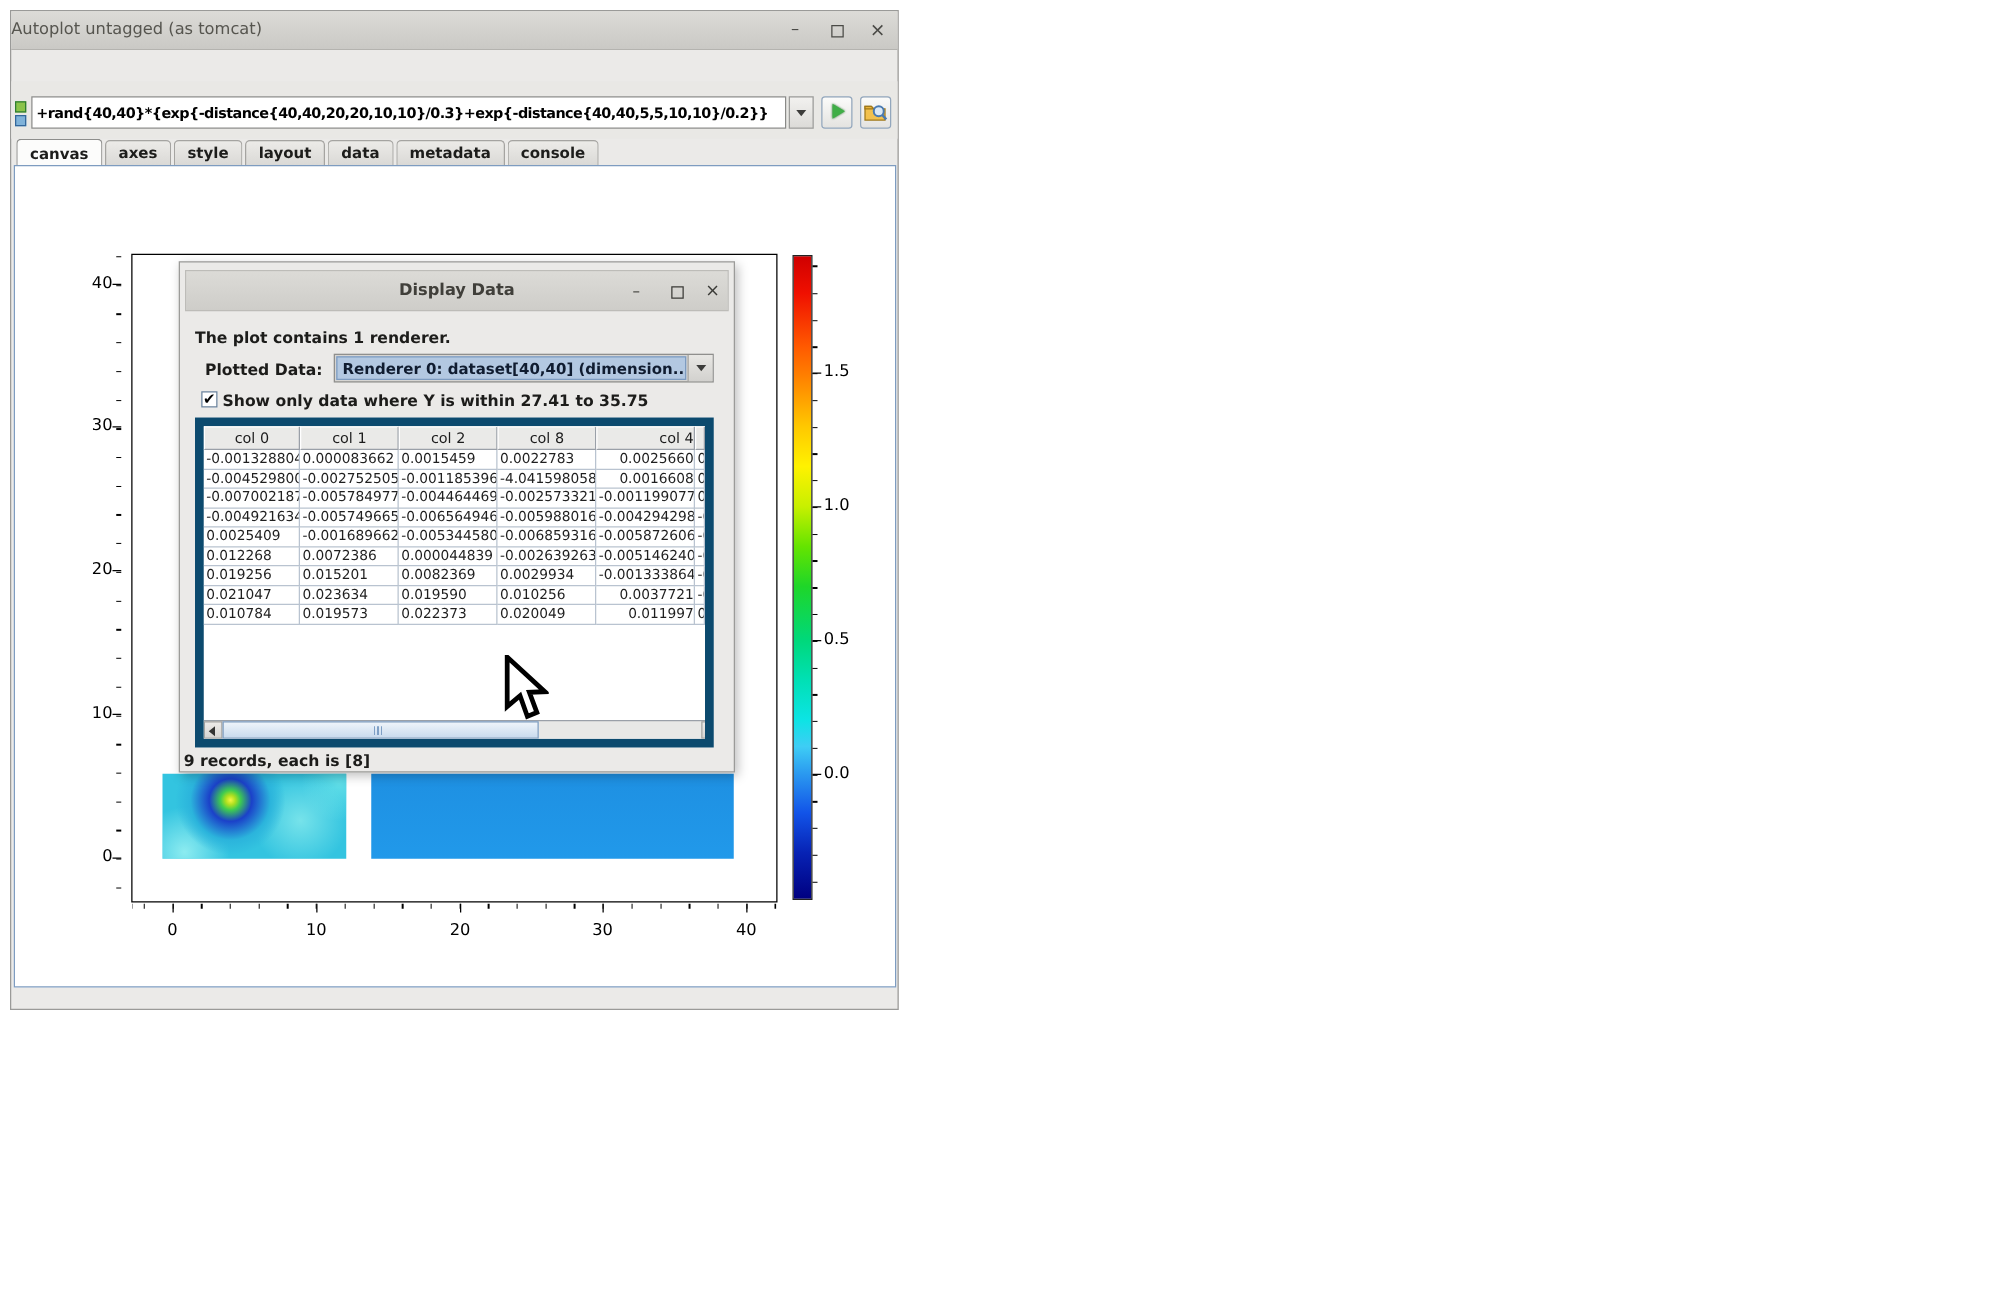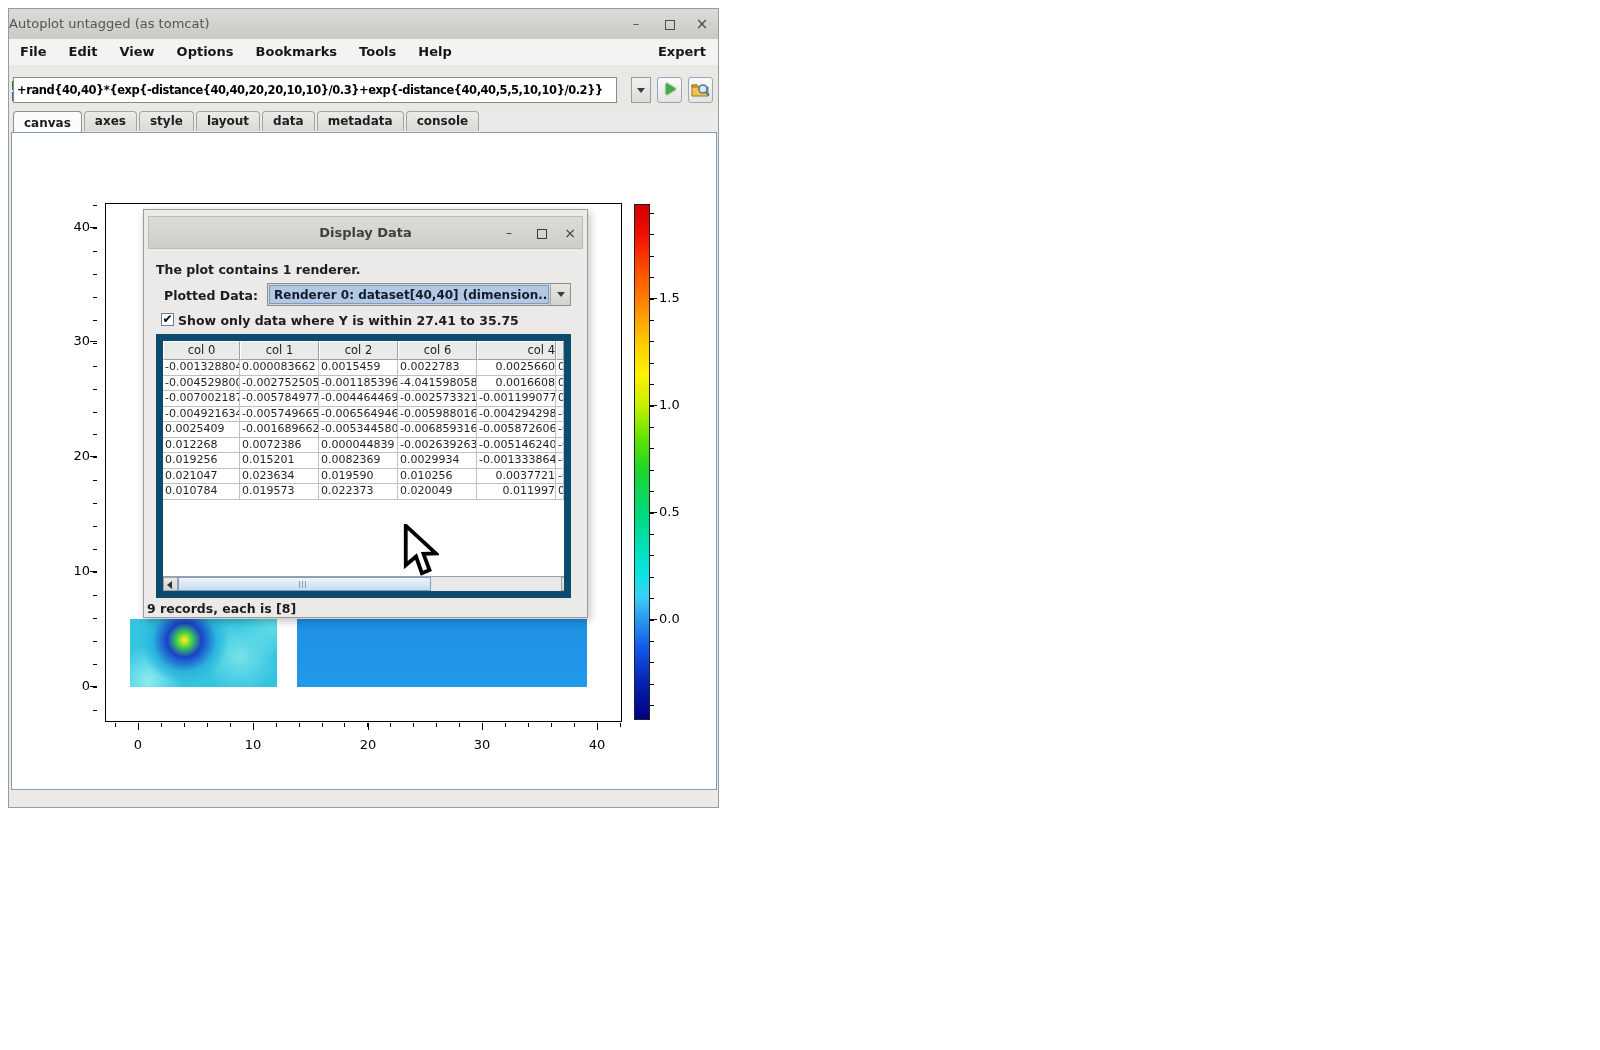--- a/index.html
+++ b/index.html
@@ -17,34 +17,34 @@
           font-size:13px;color:#4a4a46;cursor:default;}
   .sqglyph{display:inline-block;width:8px;height:8px;border:1.5px solid #4a4a46;margin-top:3px;}
   #menubar{left:0;top:30px;width:709px;height:26px;background:#f4f3f1;border-bottom:1px solid #e0dfdc;
            display:flex;align-items:center;}
   .menuitem{padding:0 11px;font-size:13px;font-weight:600;color:#161616;line-height:26px;}
   #menu-right{margin-left:auto;padding-right:12px;}
 
   
   #uripanel{left:0;top:56px;width:709px;height:46px;background:#e9e8e5;}
   .layer-sq{width:9px;height:9px;box-sizing:border-box;}
-  #uri-field{left:4px;top:12px;width:604px;height:26px;background:#fff;border:1px solid #8a8a88;
+  #uri-field{left:16px;top:12px;width:604px;height:26px;background:#fff;border:1px solid #8a8a88;
              box-sizing:border-box;font-size:11.5px;font-weight:bold;letter-spacing:-0.45px;
              line-height:24px;white-space:nowrap;overflow:hidden;color:#000;padding-left:3px;}
   #uri-drop{left:622px;top:12px;width:20px;height:26px;background:linear-gradient(#f2f1ef,#dcdbd8);
             border:1px solid #9b9b99;box-sizing:border-box;}
   .tri-down{width:0;height:0;border-left:4.5px solid transparent;border-right:4.5px solid transparent;
             border-top:5.5px solid #3c3c3a;margin:10px auto 0;}
   .toolbtn{top:12px;width:25px;height:26px;background:linear-gradient(#fbfbfa,#e4e3e0);
            border:1px solid #93a7bd;border-radius:3px;box-sizing:border-box;}
   .tri-play{width:0;height:0;border-top:6.5px solid transparent;border-bottom:6.5px solid transparent;
             border-left:10px solid #3fae46;margin:5px 0 0 8px;filter:drop-shadow(0 0 1px #1c6e22);}
 
   
-  #tabrow{left:4px;top:102px;width:700px;height:22px;display:flex;align-items:flex-start;}
+  #tabrow{left:4px;top:102px;width:700px;height:22px;display:flex;align-items:center;}
   .tab{height:19px;line-height:19px;padding:0 10px;font-size:12px;font-weight:bold;color:#1d1d1b;
        background:linear-gradient(#ecebe8,#dad9d6);border:1px solid #a5a4a1;border-bottom:none;
        border-radius:4px 4px 0 0;margin-right:2px;}
   .tab.selected{height:22px;line-height:22px;background:#fcfcfb;border-color:#8e8e8c;}
 
   
   #content{left:2px;top:123px;width:706px;height:658px;background:#fff;
            border:1px solid #7e9cc0;box-sizing:border-box;}
 
   
@@ -131,30 +131,20 @@
 
   <div class="abs" id="window">
 
     <div class="abs" id="titlebar">
       <div class="title">Autoplot untagged (as tomcat)</div>
       <div class="abs winbtn" style="right:74px;">–</div>
       <div class="abs winbtn" style="right:40px;"><span class="sqglyph"></span></div>
       <div class="abs winbtn" style="right:8px;font-size:15px;">×</div>
     </div>
 
-    <div class="abs" id="menubar">
-      <span class="menuitem">File</span>
-      <span class="menuitem">Edit</span>
-      <span class="menuitem">View</span>
-      <span class="menuitem">Options</span>
-      <span class="menuitem">Bookmarks</span>
-      <span class="menuitem">Tools</span>
-      <span class="menuitem">Help</span>
-      <span class="menuitem" id="menu-right">Expert</span>
-    </div>
 
     <div class="abs" id="uripanel">
       <div class="abs layer-sq" style="left:3px;top:16px;background:#8bc34a;border:1.5px solid #2e7d32;"></div>
       <div class="abs layer-sq" style="left:3px;top:27px;background:#7fb2d9;border:1.5px solid #33679b;"></div>
       <div class="abs" id="uri-field">+rand{40,40}*{exp{-distance{40,40,20,20,10,10}/0.3}+exp{-distance{40,40,5,5,10,10}/0.2}}</div>
       <div class="abs" id="uri-drop">
           <div class="tri-down"></div>
         </div>
       <div class="abs toolbtn" style="left:648px;">
           <div class="tri-play"></div>
@@ -244,21 +234,21 @@
     </div>
 
     <div class="abs" id="checkbox">✔</div>
     <div class="abs dlg-label" style="left:34px;top:103px;">Show only data where Y is within 27.41 to 35.75</div>
 
     <div class="abs" id="scrollpane">
       <div id="thead">
           <div class="hcell c0">col 0</div>
           <div class="hcell c1">col 1</div>
           <div class="hcell c2">col 2</div>
-          <div class="hcell c3">col 6</div>
+          <div class="hcell c3">col 8</div>
           <div class="hcell c4">col 4</div>
           <div class="hcell c5"></div>
         </div>
       <div id="tbody">
           <div class="trow">
             <div class="tcell c0">-0.001328804...</div>
             <div class="tcell c1">0.000083662</div>
             <div class="tcell c2">0.0015459</div>
             <div class="tcell c3">0.0022783</div>
             <div class="tcell c4">0.0025660</div>

